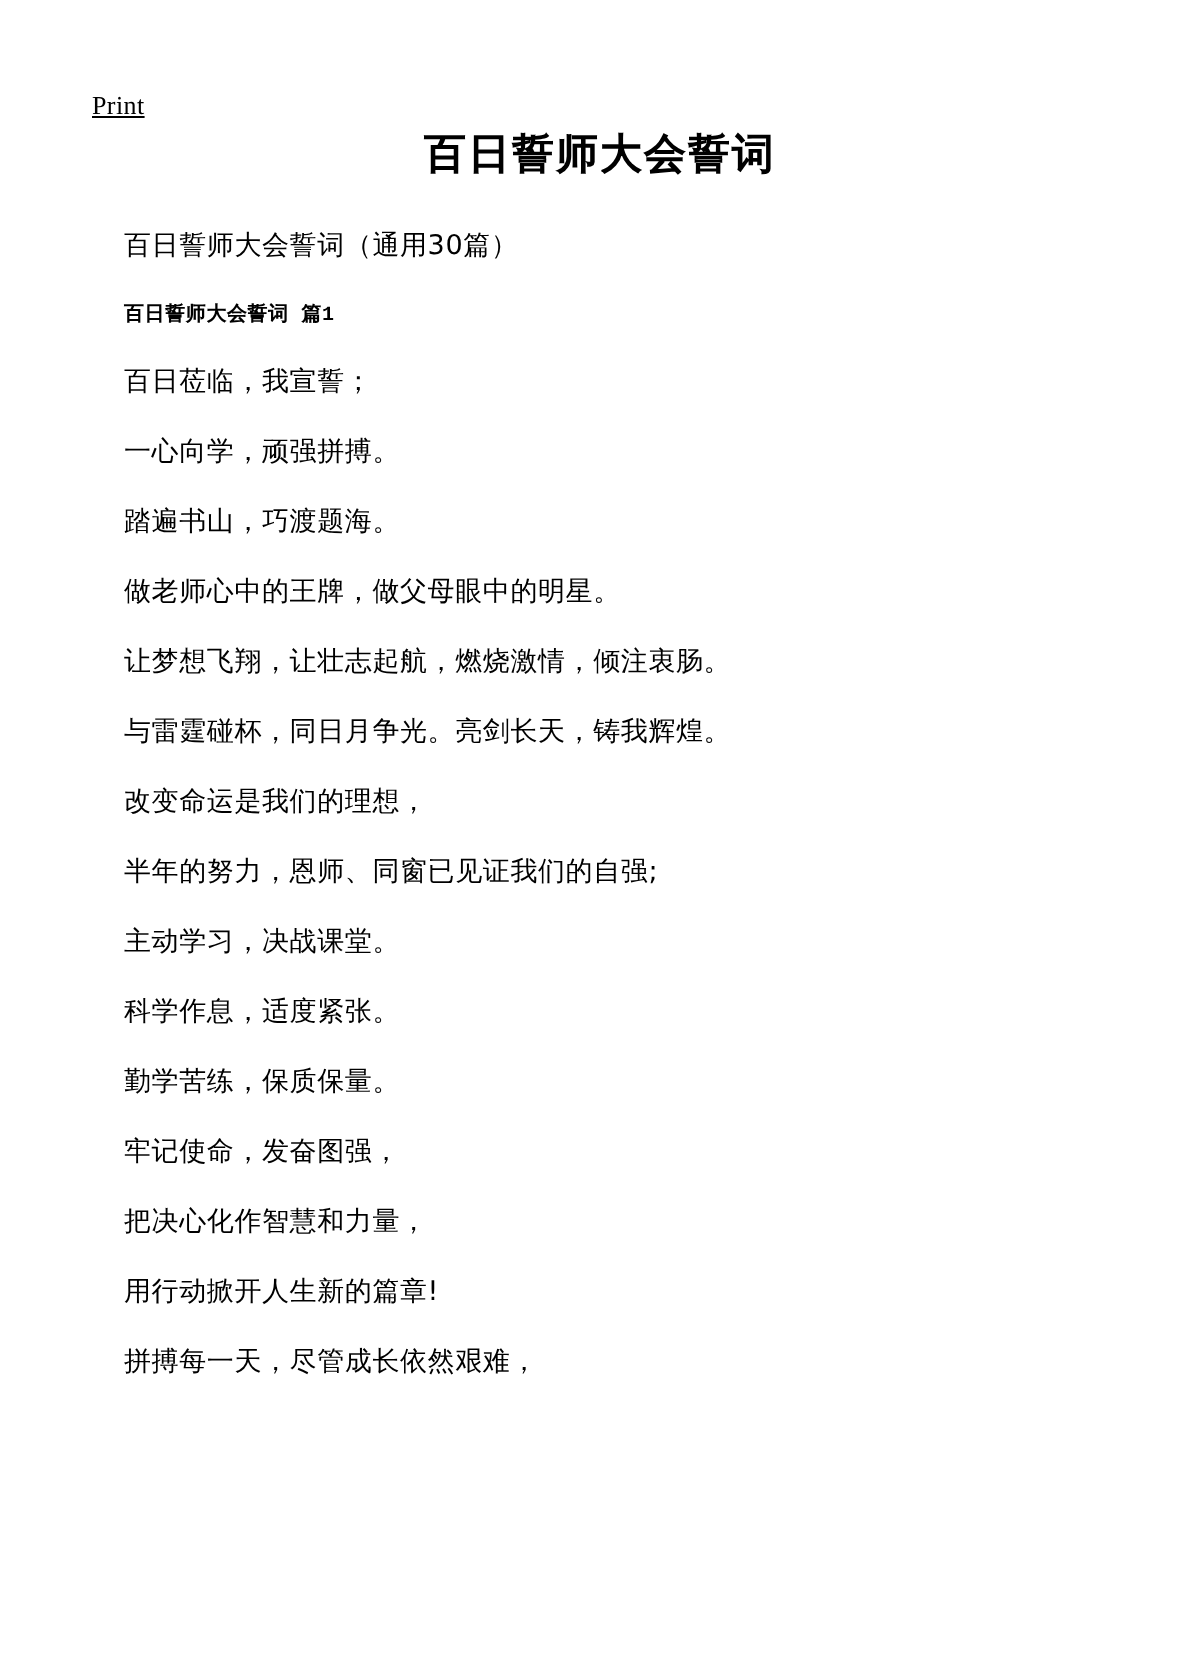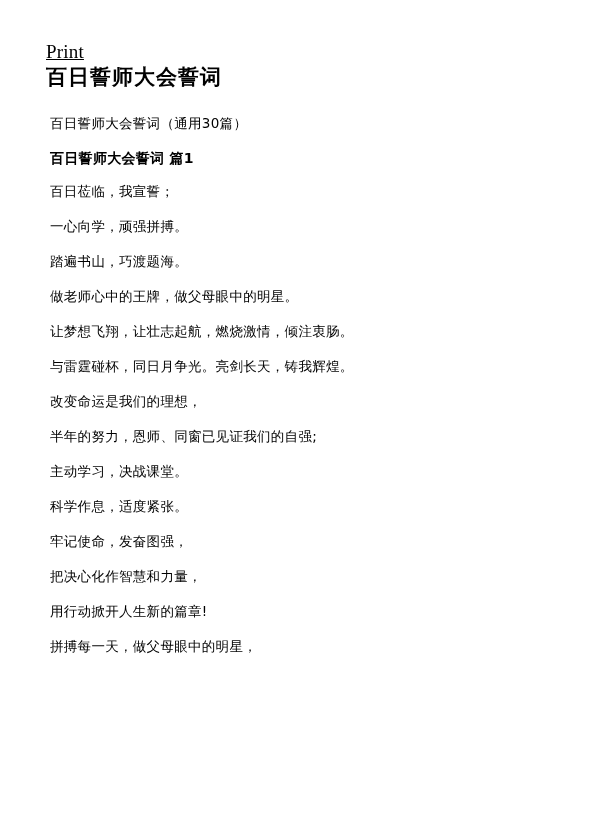--- a/index.html
+++ b/index.html
@@ -16,47 +16,48 @@
   }
   .page {
     position: relative;
     width: 600px;
     height: 828px;
     box-sizing: border-box;
     padding: 44px 46px 0 46px;
   }
   .print-link {
     font-family: "Liberation Serif", "DejaVu Serif", serif;
-    font-size: 19px;
+    font-size: 13px;
     line-height: 16px;
     color: #000000;
     margin: 0 0 18px 0;
     letter-spacing: 0.2px;
   }
   .doc-title {
-    text-align: left;
+    text-align: center;
     font-size: 21px;
     font-weight: bold;
     line-height: 30px;
     margin: 0 0 22px 0;
     letter-spacing: 1px;
     font-family: "DejaVu Sans", "Liberation Sans", sans-serif;
   }
   .para {
     font-size: 13.5px;
     line-height: 19px;
-    margin: 0 0 16px 4px;
+    margin: 0 0 16px 16px;
     letter-spacing: 0.3px;
     font-family: "DejaVu Sans", "Liberation Sans", sans-serif;
   }
   .para.heading {
     font-weight: bold;
-    font-size: 14px;
+    font-size: 10px;
     margin-bottom: 14px;
     margin-top: 2px;
+    font-family: Liberation Mono, monospace;
   }
 </style>
 </head>
 <body>
 
 <div class="page">
 
   <a href="#" class="print-link">Print</a>
 
   <h1 class="doc-title">百日誓师大会誓词</h1>
@@ -67,19 +68,20 @@
     <p class="para">百日莅临，我宣誓；</p>
     <p class="para">一心向学，顽强拼搏。</p>
     <p class="para">踏遍书山，巧渡题海。</p>
     <p class="para">做老师心中的王牌，做父母眼中的明星。</p>
     <p class="para">让梦想飞翔，让壮志起航，燃烧激情，倾注衷肠。</p>
     <p class="para">与雷霆碰杯，同日月争光。亮剑长天，铸我辉煌。</p>
     <p class="para">改变命运是我们的理想，</p>
     <p class="para">半年的努力，恩师、同窗已见证我们的自强;</p>
     <p class="para">主动学习，决战课堂。</p>
     <p class="para">科学作息，适度紧张。</p>
+    <p class="para">勤学苦练，保质保量。</p>
     <p class="para">牢记使命，发奋图强，</p>
     <p class="para">把决心化作智慧和力量，</p>
     <p class="para">用行动掀开人生新的篇章!</p>
-    <p class="para">拼搏每一天，做父母眼中的明星，</p>
+    <p class="para">拼搏每一天，尽管成长依然艰难，</p>
   </div>
 
 </div>
 
 </body></html>

